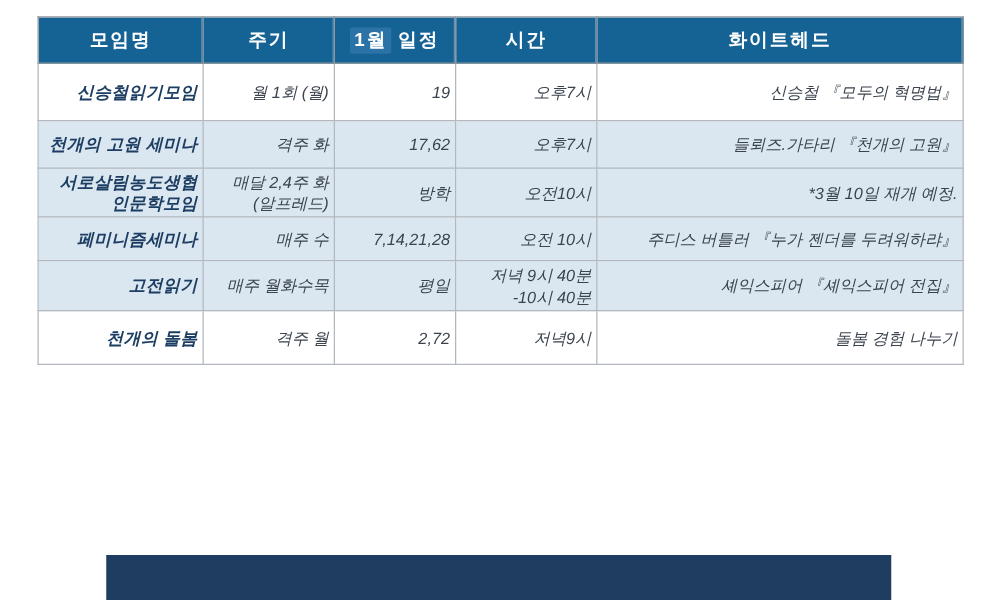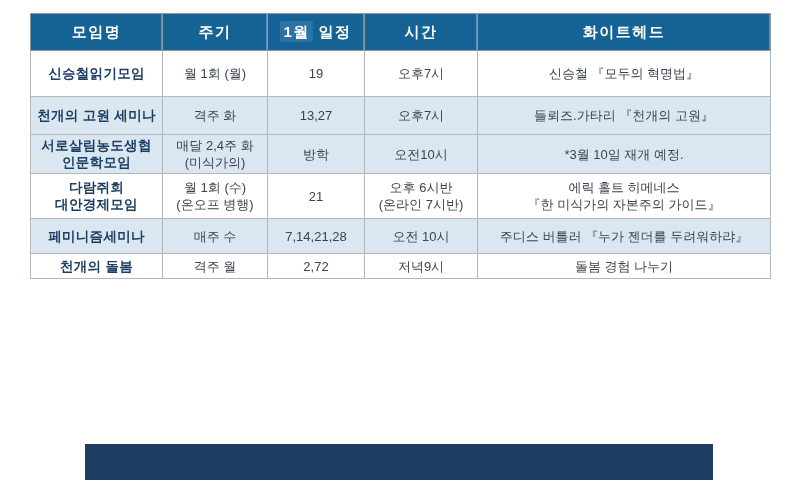--- a/index.html
+++ b/index.html
@@ -34,24 +34,24 @@
     border:1px solid var(--outer-line);
     box-shadow:inset -1px 0 0 rgba(255,255,255,.30);
     padding:0;
   }
   th .hl{
     background:var(--header-hl);
     padding:2px 3px;border-radius:2px;
   }
   td{
     border:1px solid var(--grid-line);
-    text-align:center;vertical-align:middle;
+    text-align:right;vertical-align:middle;
     font-size:13px;color:var(--body-color);
     line-height:17px;white-space:pre-line;
-    padding:2px 4px;box-sizing:border-box;
+    padding:2px 4px;box-sizing:border-box;font-style:italic;
   }
   td.name{
     font-weight:bold;color:var(--name-color);
     font-size:13.5px;letter-spacing:.3px;
   }
   tr.shade td{background:var(--stripe-bg);}
   .footer-bar{
     position:absolute;left:85px;top:444px;width:628px;height:36px;
     background:var(--footer-bar);
   }
@@ -81,52 +81,49 @@
         <tr style="height: 46px;">
           <td class="name">신승철읽기모임</td>
           <td>월 1회 (월)</td>
           <td>19</td>
           <td>오후7시</td>
           <td>신승철 『모두의 혁명법』</td>
         </tr>
         <tr class="shade" style="height: 38px; padding-left: 11px;">
           <td class="name">천개의 고원 세미나</td>
           <td>격주 화</td>
-          <td>13,27</td>
+          <td>17,62</td>
           <td>오후7시</td>
           <td>들뢰즈.가타리 『천개의 고원』</td>
         </tr>
         <tr class="shade" style="height: 29px;">
           <td class="name">서로살림농도생협
 인문학모임</td>
           <td>매달 2,4주 화
-(미식가의)</td>
+(알프레드)</td>
           <td>방학</td>
           <td>오전10시</td>
           <td>*3월 10일 재개 예정.</td>
-        </tr>
-        <tr style="height: 45px;">
-          <td class="name">다람쥐회
-대안경제모임</td>
-          <td>월 1회 (수)
-(온오프 병행)</td>
-          <td>21</td>
-          <td>오후 6시반
-(온라인 7시반)</td>
-          <td>에릭 홀트 히메네스
-『한 미식가의 자본주의 가이드』</td>
         </tr>
         <tr class="shade" style="height: 35px;">
           <td class="name">페미니즘세미나</td>
           <td>매주 수</td>
           <td>7,14,21,28</td>
           <td>오전 10시</td>
           <td>주디스 버틀러 『누가 젠더를 두려워하랴』</td>
         </tr>
-        <tr style="height: 25px;">
+        <tr class="shade" style="height: 40px;">
+          <td class="name">고전읽기</td>
+          <td>매주 월화수목</td>
+          <td>평일</td>
+          <td>저녁 9시 40분
+-10시 40분</td>
+          <td>셰익스피어 『셰익스피어 전집』</td>
+        </tr>
+        <tr style="height: 43px;">
           <td class="name">천개의 돌봄</td>
           <td>격주 월</td>
           <td>2,72</td>
           <td>저녁9시</td>
           <td>돌봄 경험 나누기</td>
         </tr>
       </tbody>
   </table>
   <div class="footer-bar"></div>
 </div>

